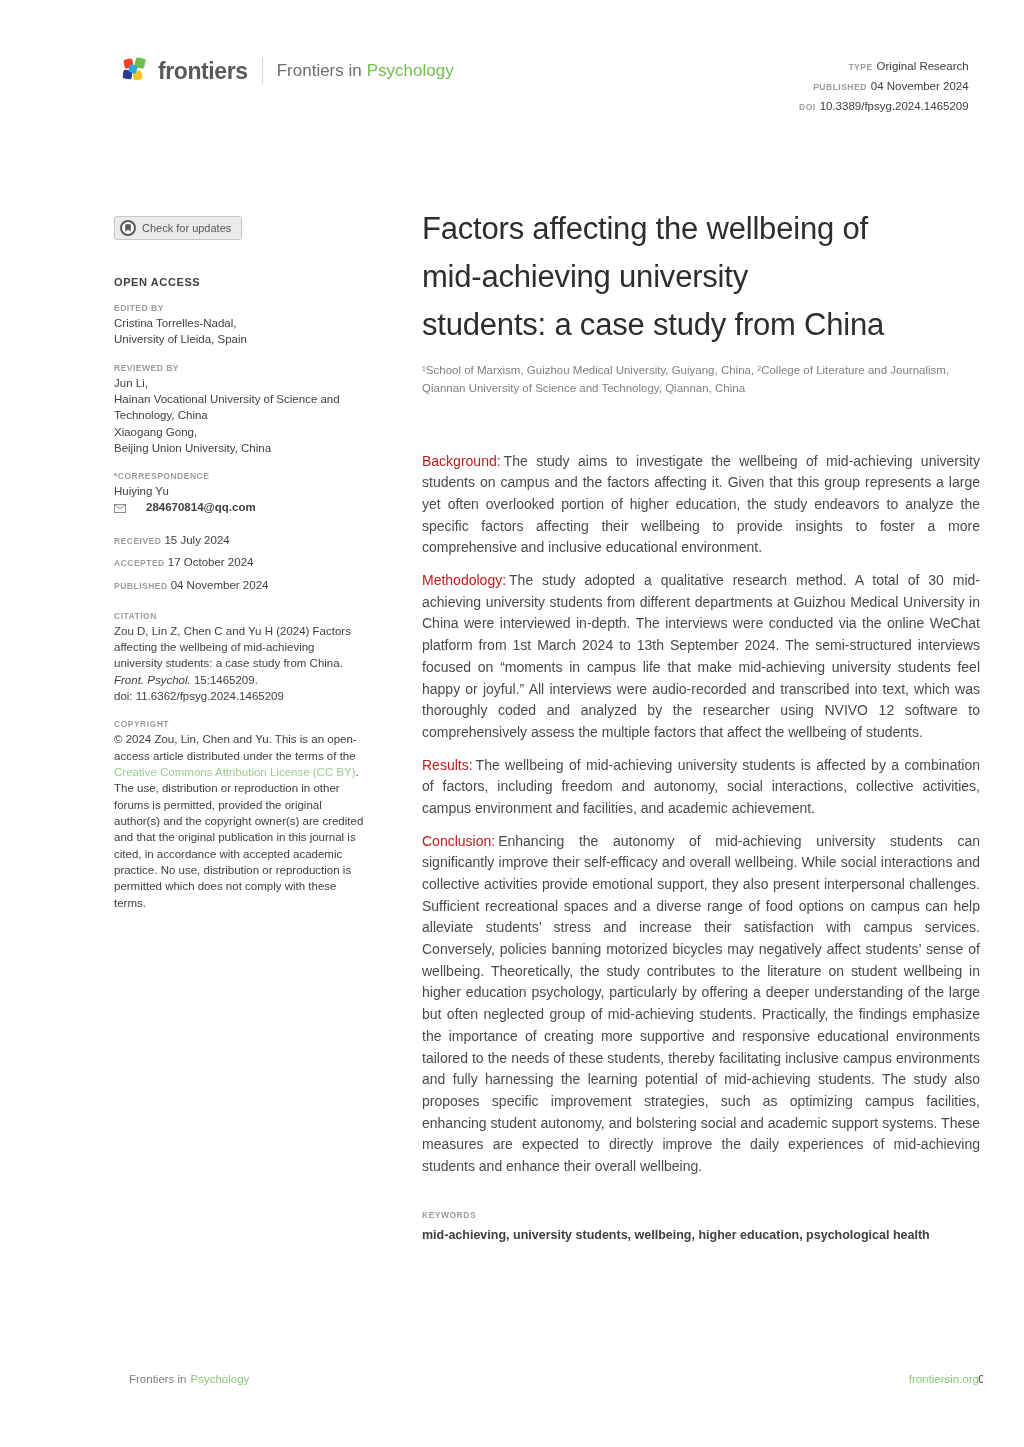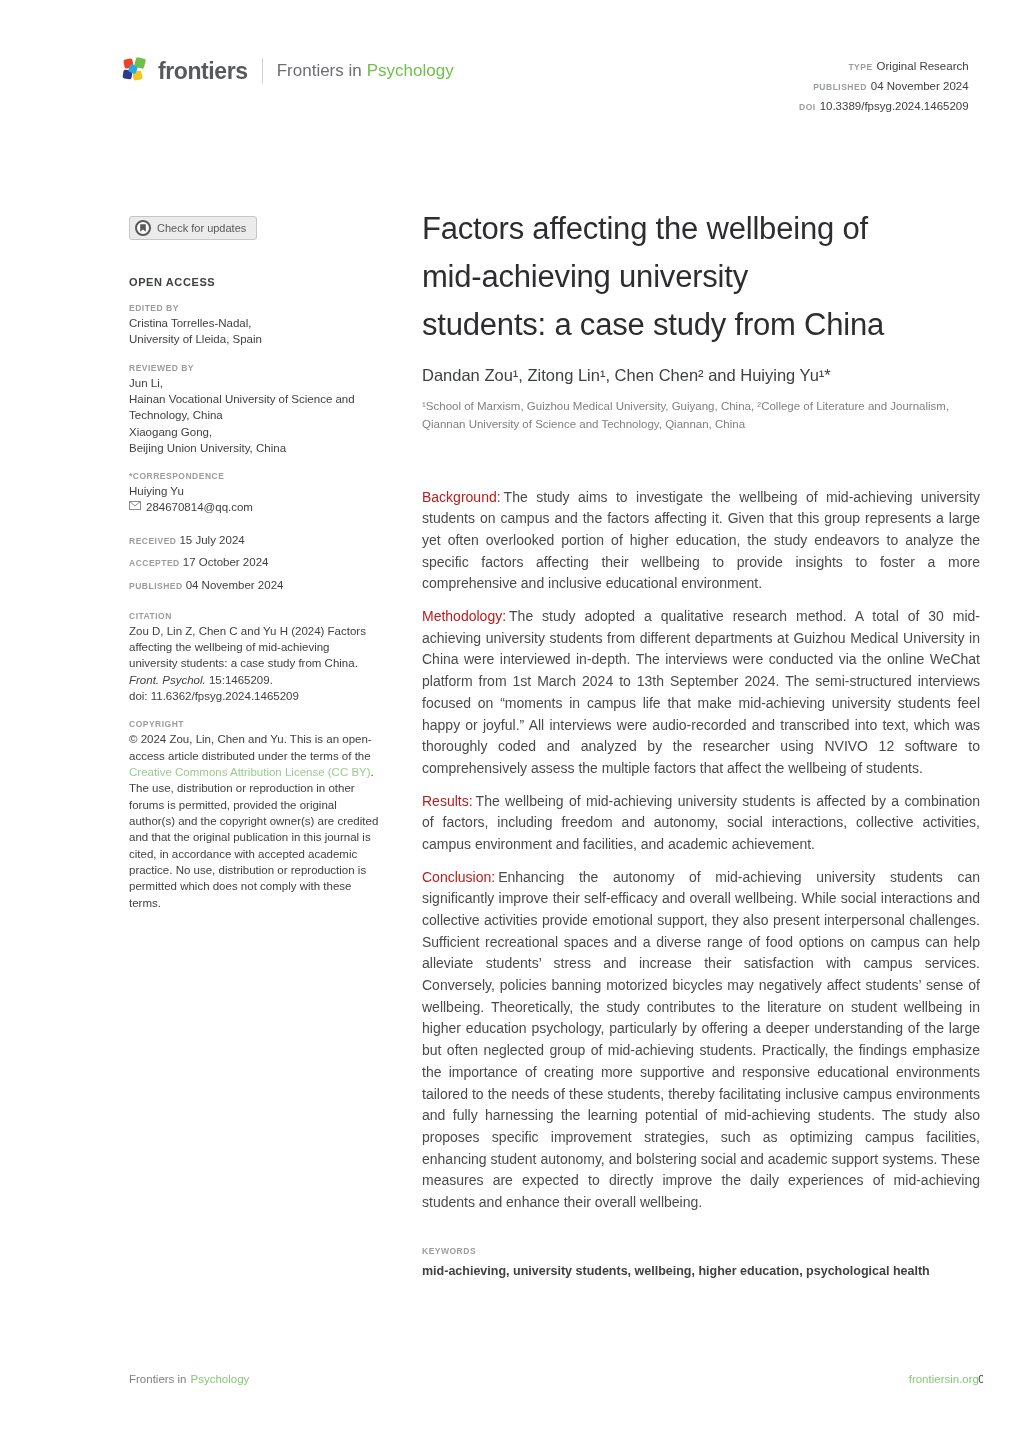--- a/index.html
+++ b/index.html
@@ -17,32 +17,32 @@
   .header-divider { width:1px; height:26px; background:#d1d3d4; margin:0 14px; }
   .journal-prefix { font-size:17px; color:#6d6e71; }
   .journal-name { font-size:17px; color:#6fbf4b; margin-left:5px; }
 
   .header-right { position:absolute; left:758px; top:56px; line-height:17px; }
   .meta-row { white-space:nowrap;text-align:right; }
   .meta-label { font-size:8.5px; color:#9a9c9e; text-transform:uppercase; letter-spacing:0.5px; font-weight:bold; margin-right:4px; }
   .meta-value { font-size:11.5px; color:#414042; }
 
   
-  .sidebar { position:absolute; left:88px; top:216px; width:252px; }
+  .sidebar { position:absolute; left:73px; top:216px; width:252px; }
   .update-btn {
     display:inline-flex; align-items:center; gap:6px;
     background:#ebebeb; border:1px solid #c6c6c6; border-radius:3px;
     padding:3px 10px 3px 5px; cursor:pointer;
   }
   .update-btn span { font-size:11px; color:#58595b; }
   .open-access { margin-top:36px; font-size:11px; font-weight:bold; color:#3f4041; letter-spacing:0.6px; }
   .side-section { margin-top:15px; }
   .side-label { font-size:8.5px; font-weight:bold; color:#9a9c9e; text-transform:uppercase; letter-spacing:0.5px; margin-bottom:2px; }
   .side-text { font-size:11.5px; color:#414042; line-height:1.42; white-space:pre-line; }
-  .email-row { display:flex; align-items:flex-start; gap:5px; margin-top:1px; }
+  .email-row { display:flex; align-items:flex-end; gap:20px; margin-top:1px;font-weight:bold; }
   .email-row svg { flex:0 0 auto; }
   .email-text { font-size:11.5px; color:#414042; }
   .date-row { line-height:1.42; }
   .date-row .side-label { display:inline; margin-right:3px; }
   .date-val { font-size:11.5px; color:#414042; }
   .italic { font-style:italic; }
   .green-link { color:#9bcb8f; cursor:pointer; }
 
   
   .main { position:absolute; left:381px; top:205px; width:558px; }
@@ -162,21 +162,20 @@
 
   </div>
 
   <div class="main">
     <div class="title">
       <div>Factors affecting the wellbeing of</div>
       <div>mid-achieving university</div>
       <div>students: a case study from China</div>
     </div>
 
-    <div class="authors">Dandan Zou¹, Zitong Lin¹, Chen Chen² and Huiying Yu¹*</div>
     <div class="affiliations">¹School of Marxism, Guizhou Medical University, Guiyang, China, ²College of Literature and Journalism, Qiannan University of Science and Technology, Qiannan, China</div>
 
     <div class="abstract">
       <p>
         <span class="lead">Background:</span><span>The study aims to investigate the wellbeing of mid-achieving university students on campus and the factors affecting it. Given that this group represents a large yet often overlooked portion of higher education, the study endeavors to analyze the specific factors affecting their wellbeing to provide insights to foster a more comprehensive and inclusive educational environment.</span>
       </p>
       <p>
         <span class="lead">Methodology:</span><span>The study adopted a qualitative research method. A total of 30 mid-achieving university students from different departments at Guizhou Medical University in China were interviewed in-depth. The interviews were conducted via the online WeChat platform from 1st March 2024 to 13th September 2024. The semi-structured interviews focused on “moments in campus life that make mid-achieving university students feel happy or joyful.” All interviews were audio-recorded and transcribed into text, which was thoroughly coded and analyzed by the researcher using NVIVO 12 software to comprehensively assess the multiple factors that affect the wellbeing of students.</span>
       </p>
       <p>

